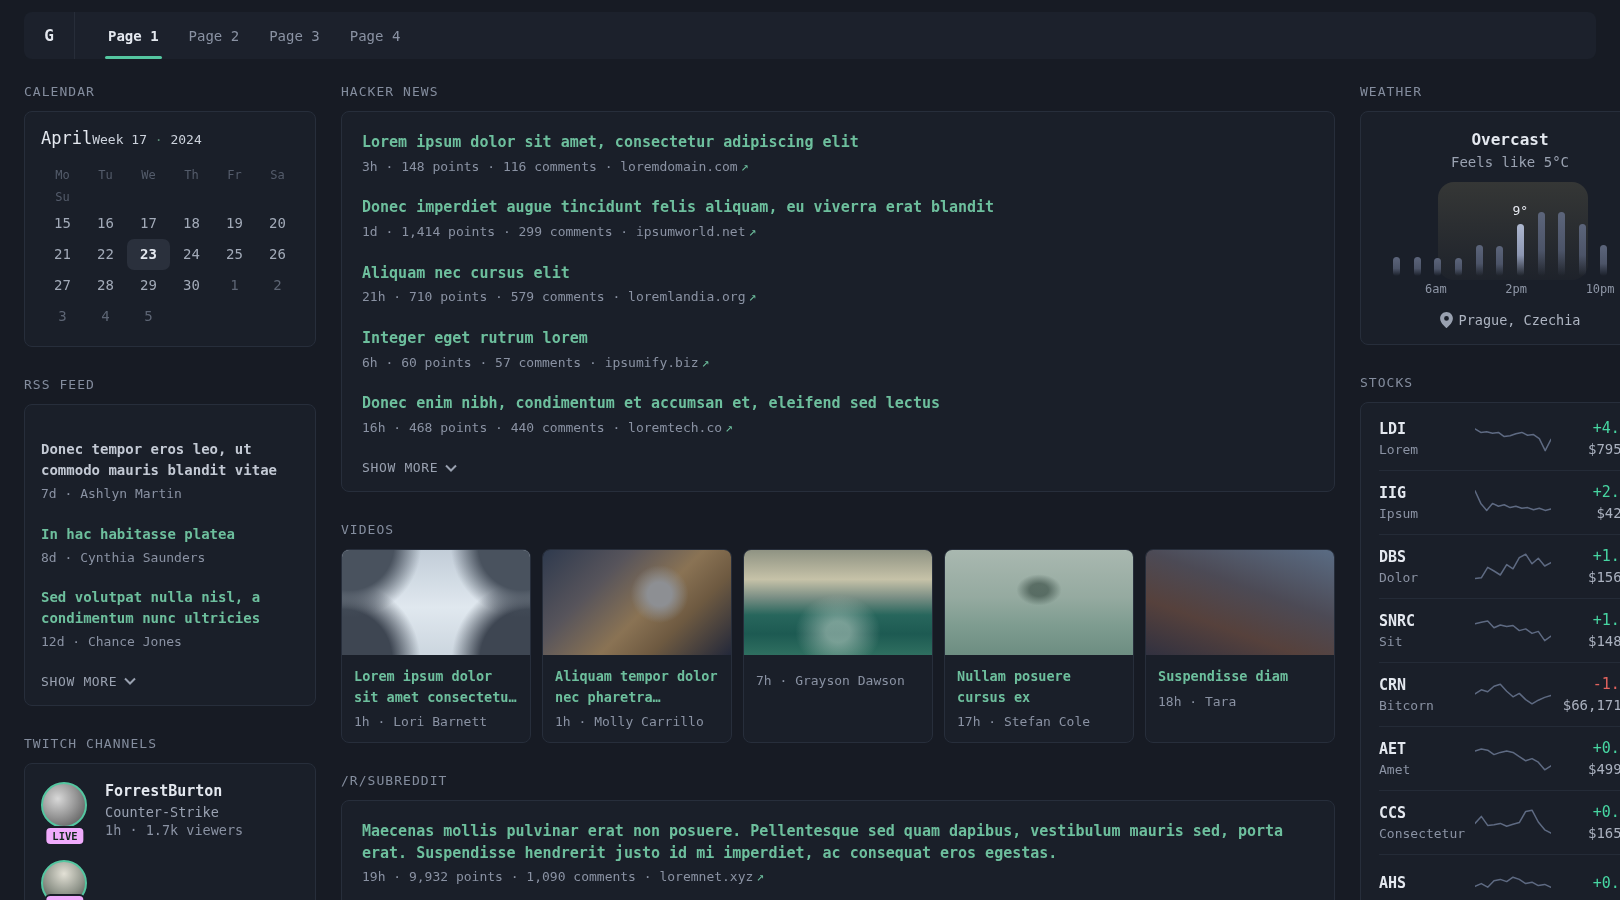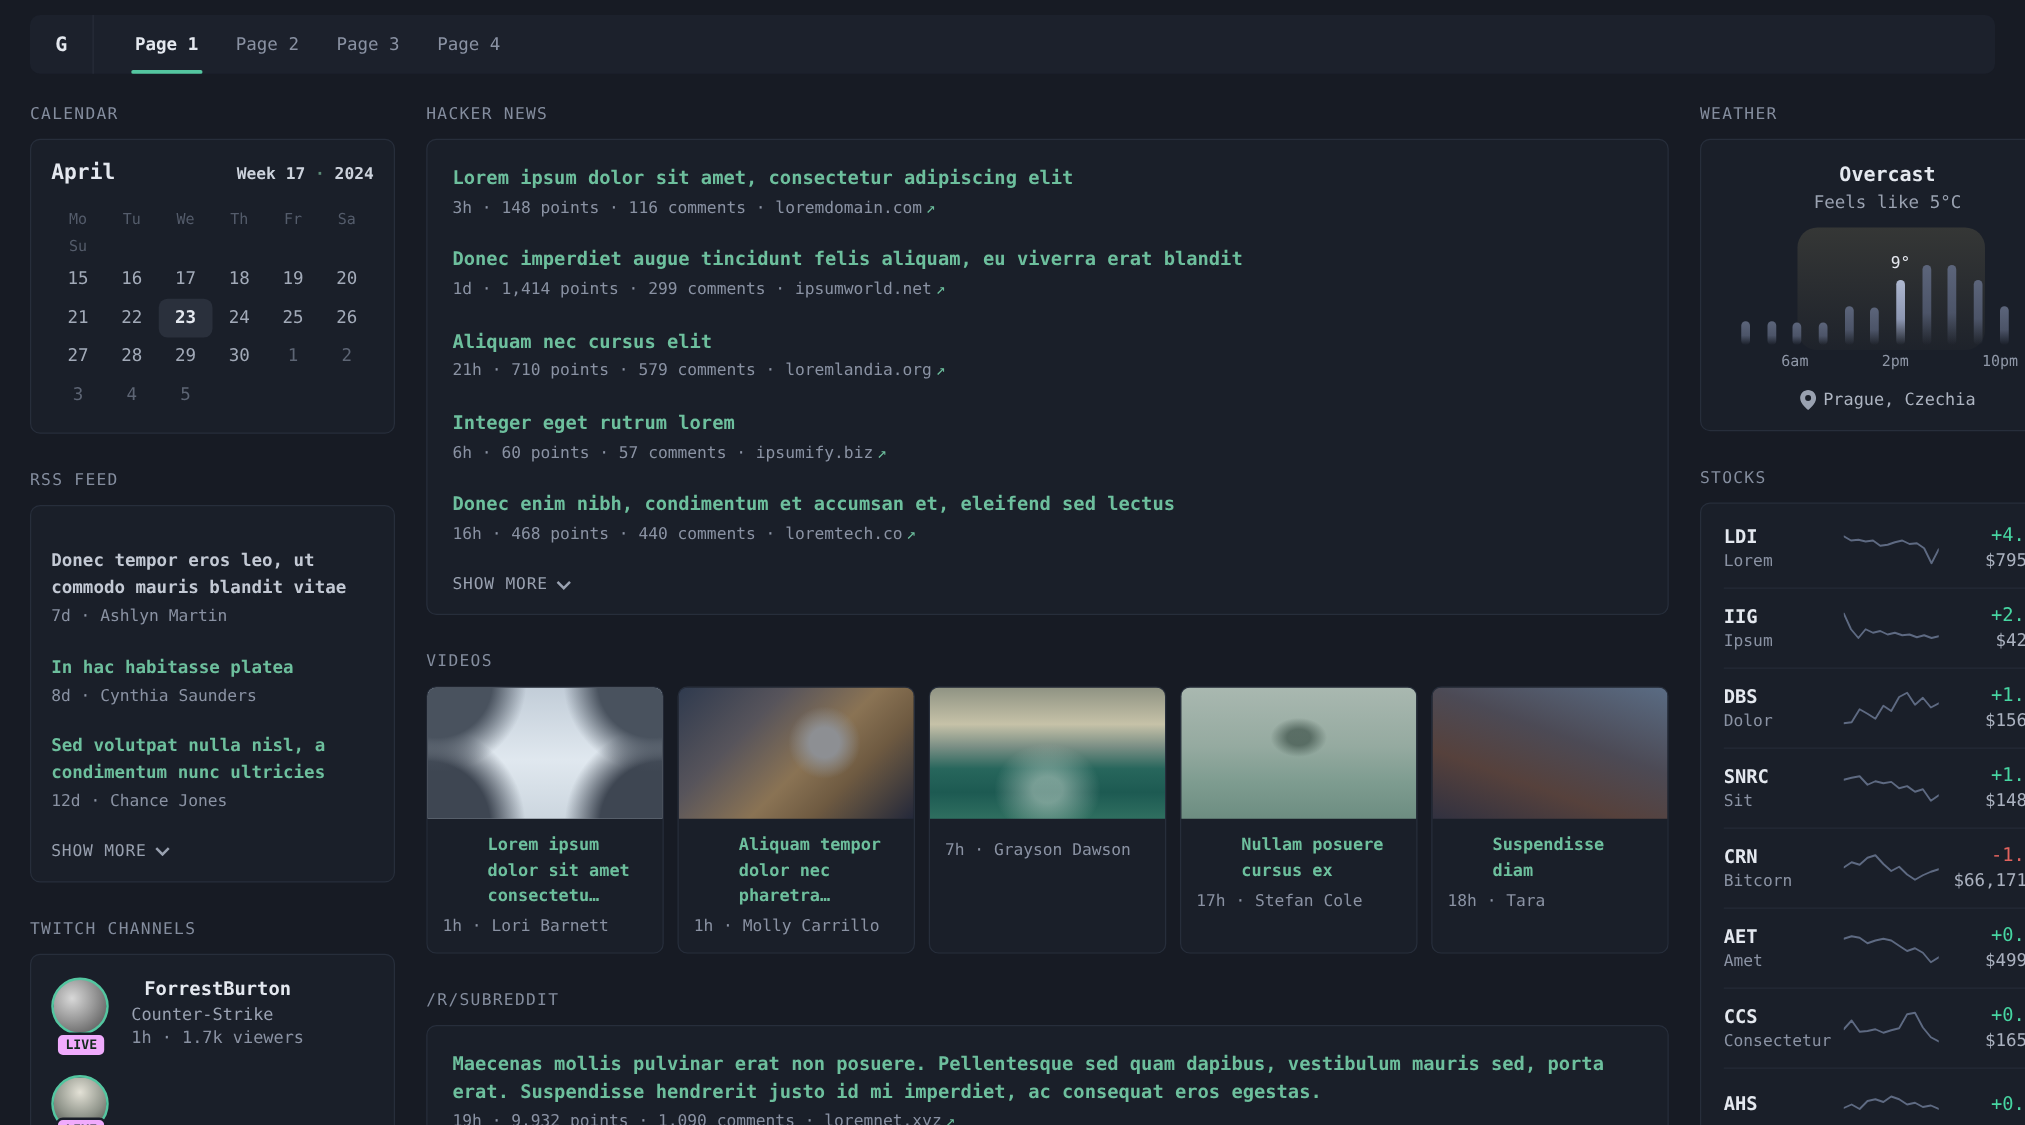--- a/index.html
+++ b/index.html
@@ -19,21 +19,21 @@
   .tab{position:relative;display:flex;align-items:center;padding:0 13px;color:var(--dim);font-size:14px;cursor:pointer;}
   .tab.active{color:var(--bright);font-weight:700;}
   .tab.active::after{content:"";position:absolute;left:10px;right:10px;bottom:0;height:3px;border-radius:2px;background:var(--accent);}
   
   .columns{display:grid;grid-template-columns:292px 1fr 300px;gap:25px;margin-top:25px;}
   .section-label{font-size:13px;letter-spacing:.08em;color:#848d9e;margin-bottom:12px;}
   .widget{margin-bottom:30px;}
   .card{background:var(--card);border:1px solid var(--border);border-radius:8px;}
   
   .cal-card{padding:16px 16px 14px;}
-  .cal-head{display:flex;justify-content:space-between;align-items:baseline;font-weight:bold;}
+  .cal-head{display:flex;align-items:baseline;}
   .cal-month{color:var(--bright);font-size:17px;}
   .cal-week{color:#ccd2dc;font-size:13px;}
   .cal-week .dot{color:#5a8a76;}
   .cal-grid{display:grid;grid-template-columns:repeat(6,1fr);text-align:center;}
   #cal-weekdays{margin-top:16px;}
   .cal-wd{font-size:12px;color:var(--faint);padding:4px 0;}
   .cal-day{font-size:14px;color:#a2aab8;height:31px;line-height:31px;border-radius:7px;}
   .cal-day.out{color:#5d6574;}
   .cal-day.today{background:#2a303c;color:var(--bright);font-weight:700;}
   
@@ -54,33 +54,33 @@
   
   .video-strip{display:flex;gap:11px;overflow:hidden;}
   .video-card{flex:0 0 190px;width:190px;background:var(--card);border:1px solid var(--border);border-radius:8px;overflow:hidden;cursor:pointer;}
   .thumb{height:105px;width:100%;}
   .thumb-pillars{background:radial-gradient(circle at 4% -4%,#49525e 0 21%,transparent 34%),radial-gradient(circle at 96% -4%,#49525e 0 21%,transparent 34%),radial-gradient(circle at 0% 104%,#3e4652 0 23%,transparent 36%),radial-gradient(circle at 100% 104%,#3e4652 0 23%,transparent 36%),linear-gradient(180deg,#c2cdd8,#e0e8ef 55%,#ccd6df);}
   .thumb-camera{background:radial-gradient(circle at 62% 42%,#8d8f93 0 9%,transparent 22%),linear-gradient(135deg,#2f3a4e 0%,#57545b 30%,#8a7354 55%,#6e5a41 72%,#23283a 100%);}
   .thumb-sea{background:radial-gradient(ellipse at 50% 78%,rgba(225,234,225,.45) 0 9%,transparent 32%),linear-gradient(180deg,#8f9383 0%,#c6c2a8 28%,#7b8f85 45%,#27665c 62%,#1d5a52 80%,#2f6f60 100%);}
   .thumb-canoe{background:radial-gradient(ellipse at 50% 38%,rgba(38,58,50,.55) 0 7%,transparent 17%),linear-gradient(180deg,#a9b8b0 0%,#95aaa0 45%,#7e9c90 72%,#6d8d81 100%);}
   .thumb-field{background:linear-gradient(200deg,#5a6c84 0%,#4c4a55 40%,#56413c 68%,#313140 100%);}
   .video-body{padding:11px 12px 13px;}
-  .video-title{color:var(--green);font-weight:700;font-size:13.5px;line-height:1.5;margin-left:36px;}
+  .video-title{color:var(--green);font-weight:700;font-size:13.5px;line-height:1.5;}
   .video-meta{color:var(--dim);font-size:13px;margin-top:7px;}
   
   .tw-card{padding:18px 16px;}
   .tw-item{display:flex;gap:16px;margin-bottom:22px;cursor:pointer;}
   .tw-avatar-wrap{position:relative;width:48px;flex:0 0 48px;}
   .avatar{width:46px;height:46px;border-radius:50%;border:2px solid #3a4250;}
   .tw-item.live .avatar{border-color:var(--accent);}
   .avatar-forrest{background:radial-gradient(circle at 35% 35%,#d8d8d8,#9a9a9a 45%,#4a4a4a 100%);}
   .avatar-trisha{background:radial-gradient(circle at 50% 28%,#e3e1d6,#8f948a 55%,#3f443e);}
   .avatar-kendall{background:radial-gradient(circle at 45% 38%,#ecd0ae,#b08a64 55%,#5f4a38);}
   .live-badge{position:absolute;left:50%;transform:translateX(-50%);bottom:-8px;background:#f0abfc;color:#11291c;font-size:10.5px;font-weight:700;padding:2px 6px;border-radius:6px;border:2px solid var(--card);margin-top:30px;}
-  .tw-name{color:var(--bright);font-weight:700;font-size:15px;line-height:1.3;text-align:center;}
+  .tw-name{color:var(--bright);font-weight:700;font-size:15px;line-height:1.3;}
   .tw-cat{color:#9aa2b2;font-size:13.5px;margin-top:3px;}
   .tw-meta{color:var(--dim);font-size:13.5px;margin-top:2px;}
   
   .wx-card{padding:18px 25px 16px;text-align:center;}
   .wx-cond{color:var(--bright);font-weight:700;font-size:16px;}
   .wx-feels{color:#9aa2b1;font-size:14px;margin-top:5px;}
   .wx-chart{position:relative;margin-top:14px;}
   .wx-day{position:absolute;left:21%;width:60.5%;top:-2px;bottom:16px;border-radius:16px;background:linear-gradient(180deg,rgba(235,215,140,.13),rgba(235,215,140,.02));}
   .wx-bars{position:relative;display:flex;height:92px;align-items:flex-end;}
   .wx-slot{flex:1;position:relative;display:flex;justify-content:center;align-items:flex-end;}

